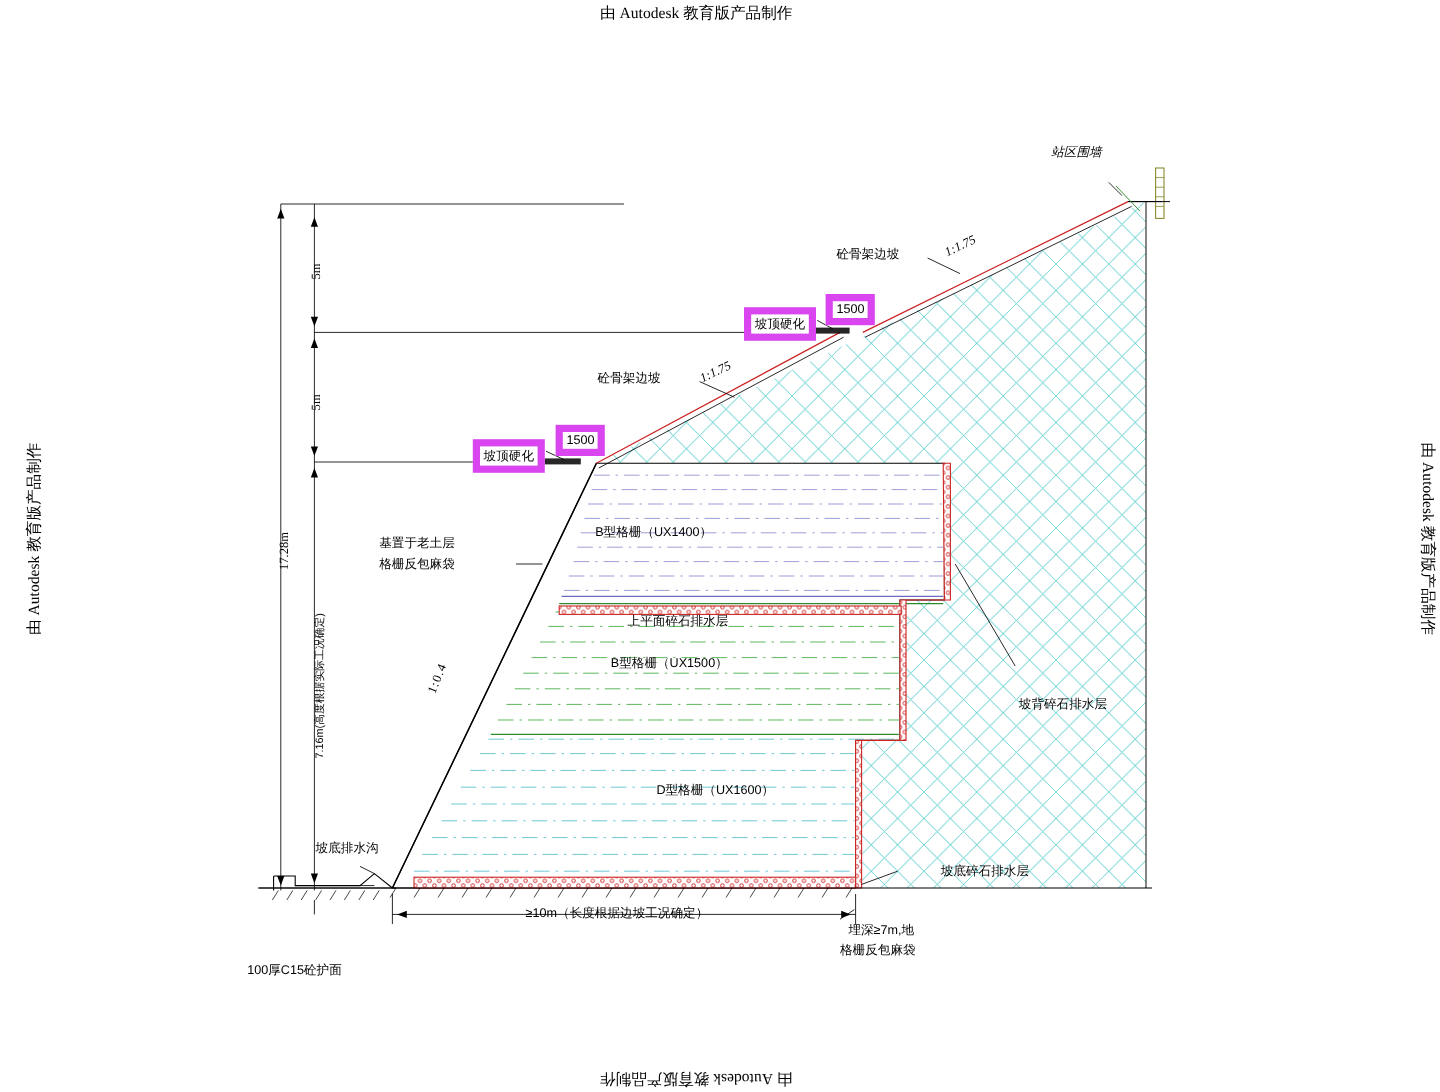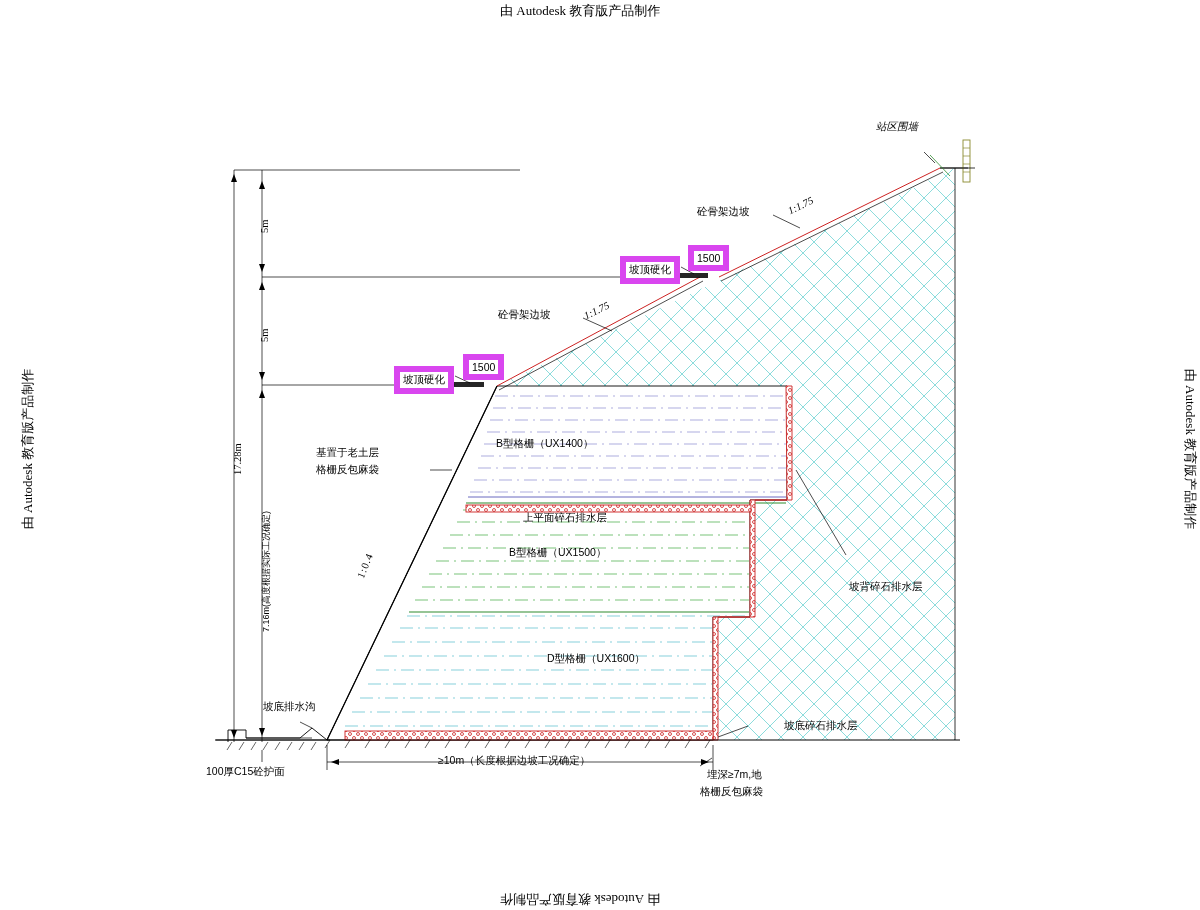--- a/index.html
+++ b/index.html
@@ -234,21 +234,21 @@
   <div class="lbl" style="left:523px;top:511px;">上平面碎石排水层</div>
   <div class="lbl" style="left:849px;top:548px;margin-top:32px;">坡背碎石排水层</div>
   <div class="lbl" style="left:784px;top:719px;">坡底碎石排水层</div>
 
   <div class="lbl" style="left:316px;top:446px;">基置于老土层</div>
   <div class="lbl" style="left:316px;top:463px;">格栅反包麻袋</div>
 
   <div class="lbl" style="left:352px;top:560px;transform:rotate(-68deg);font-family:'Liberation Serif',serif;letter-spacing:1px;">1:0.4</div>
 
   <div class="lbl" style="left:263px;top:700px;">坡底排水沟</div>
-  <div class="lbl" style="left:206px;top:765px;">100厚C15砼护面</div>
+  <div class="lbl" style="left:206px;top:802px;">100厚C15砼护面</div>
 
   <div class="lbl" style="left:438px;top:754px;">≥10m（长度根据边坡工况确定）</div>
   <div class="lbl" style="left:707px;top:768px;">埋深≥7m,地</div>
   <div class="lbl" style="left:700px;top:785px;">格栅反包麻袋</div>
 
   <div class="lbl vert" style="left:232px;top:475px;transform:rotate(-90deg);font-family:'Liberation Serif',serif;">17.28m</div>
   <div class="lbl sm vert" style="left:260px;top:632px;transform:rotate(-90deg);">7.16m(高度根据实际工况确定)</div>
   <div class="lbl vert" style="left:259px;top:233px;transform:rotate(-90deg);font-family:'Liberation Serif',serif;">5m</div>
   <div class="lbl vert" style="left:259px;top:342px;transform:rotate(-90deg);font-family:'Liberation Serif',serif;">5m</div>
 

